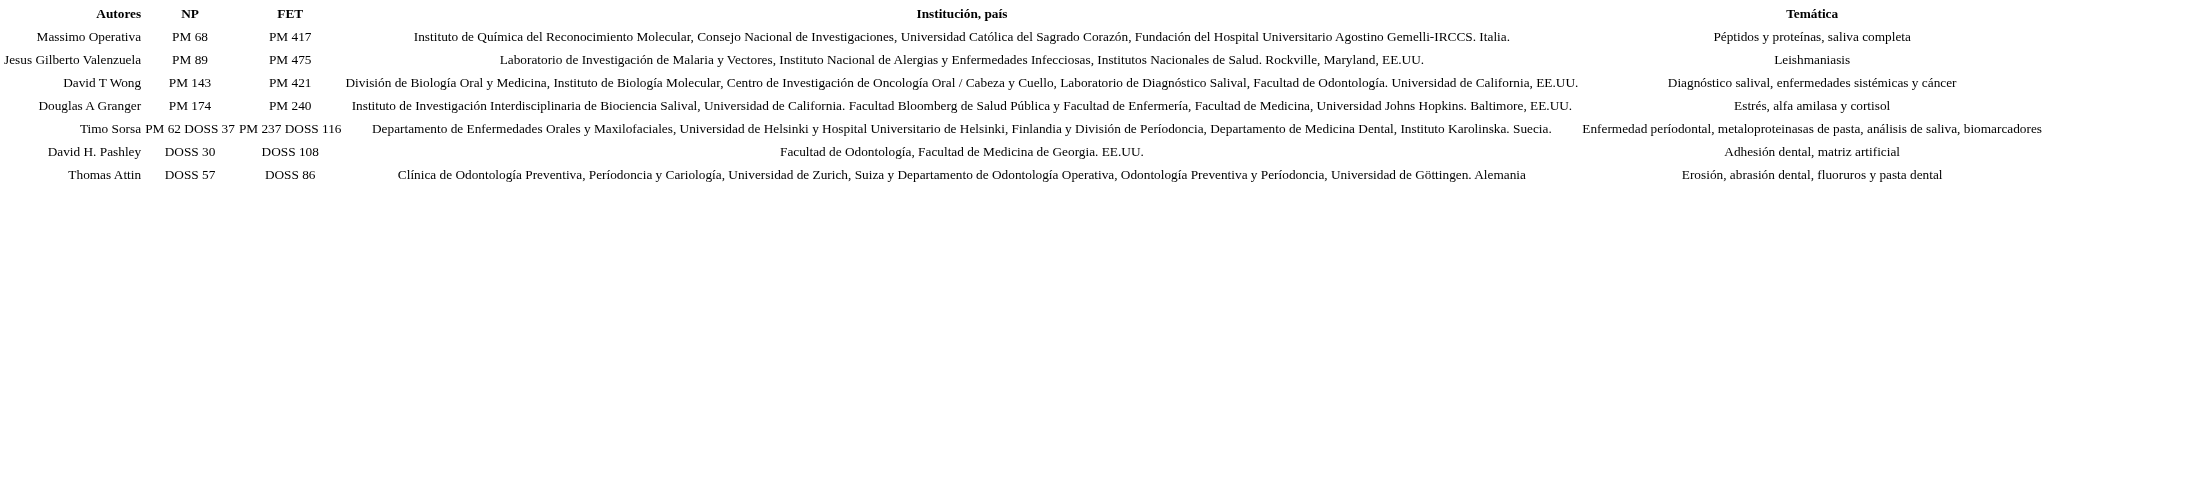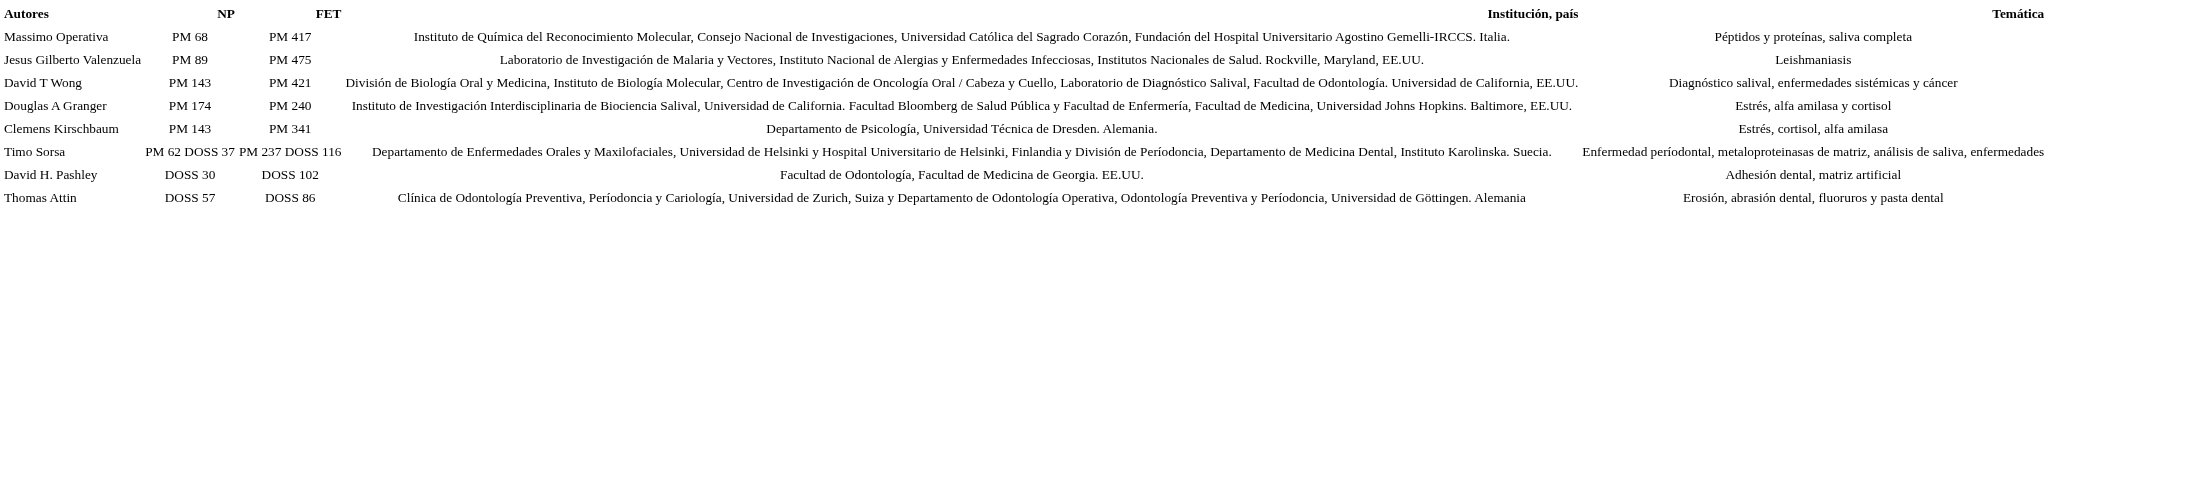--- a/index.html
+++ b/index.html
@@ -20,22 +20,22 @@
       border-spacing: 2px 2px;
       margin: 1px 0 0 1px;
       white-space: nowrap;
     }
     th, td {
       padding: 1px 1px;
       line-height: 19px;
       text-align: center;
       vertical-align: middle;
     }
-    th { font-weight: bold; text-align: right; }
-    th.autores, td.autores { text-align: left; }
+    th { font-weight: bold; }
+    th.autores, td.autores { text-align: right; }
   </style>
 </head>
 <body>
 
 <table>
   <thead>
     <tr>
       <th class="autores">Autores</th>
       <th>NP</th>
       <th>FET</th>
@@ -66,37 +66,30 @@
       <td>Diagnóstico salival, enfermedades sistémicas y cáncer</td>
     </tr>
     <tr>
       <td class="autores">Douglas A Granger</td>
       <td>PM 174</td>
       <td>PM 240</td>
       <td>Instituto de Investigación Interdisciplinaria de Biociencia Salival, Universidad de California. Facultad Bloomberg de Salud Pública y Facultad de Enfermería, Facultad de Medicina, Universidad Johns Hopkins. Baltimore, EE.UU.</td>
       <td>Estrés, alfa amilasa y cortisol</td>
     </tr>
     <tr>
-      <td class="autores">Clemens Kirschbaum</td>
-      <td>PM 143</td>
-      <td>PM 341</td>
-      <td>Departamento de Psicología, Universidad Técnica de Dresden. Alemania.</td>
-      <td>Estrés, cortisol, alfa amilasa</td>
-    </tr>
-    <tr>
       <td class="autores">Timo Sorsa</td>
       <td>PM 62 DOSS 37</td>
       <td>PM 237 DOSS 116</td>
       <td>Departamento de Enfermedades Orales y Maxilofaciales, Universidad de Helsinki y Hospital Universitario de Helsinki, Finlandia y División de Períodoncia, Departamento de Medicina Dental, Instituto Karolinska. Suecia.</td>
-      <td>Enfermedad períodontal, metaloproteinasas de matriz, análisis de saliva, enfermedades</td>
+      <td>Enfermedad períodontal, metaloproteinasas de pasta, análisis de saliva, biomarcadores</td>
     </tr>
     <tr>
       <td class="autores">David H. Pashley</td>
       <td>DOSS 30</td>
-      <td>DOSS 102</td>
+      <td>DOSS 108</td>
       <td>Facultad de Odontología, Facultad de Medicina de Georgia. EE.UU.</td>
       <td>Adhesión dental, matriz artificial</td>
     </tr>
     <tr>
       <td class="autores">Thomas Attin</td>
       <td>DOSS 57</td>
       <td>DOSS 86</td>
       <td>Clínica de Odontología Preventiva, Períodoncia y Cariología, Universidad de Zurich, Suiza y Departamento de Odontología Operativa, Odontología Preventiva y Períodoncia, Universidad de Göttingen. Alemania</td>
       <td>Erosión, abrasión dental, fluoruros y pasta dental</td>
     </tr>

